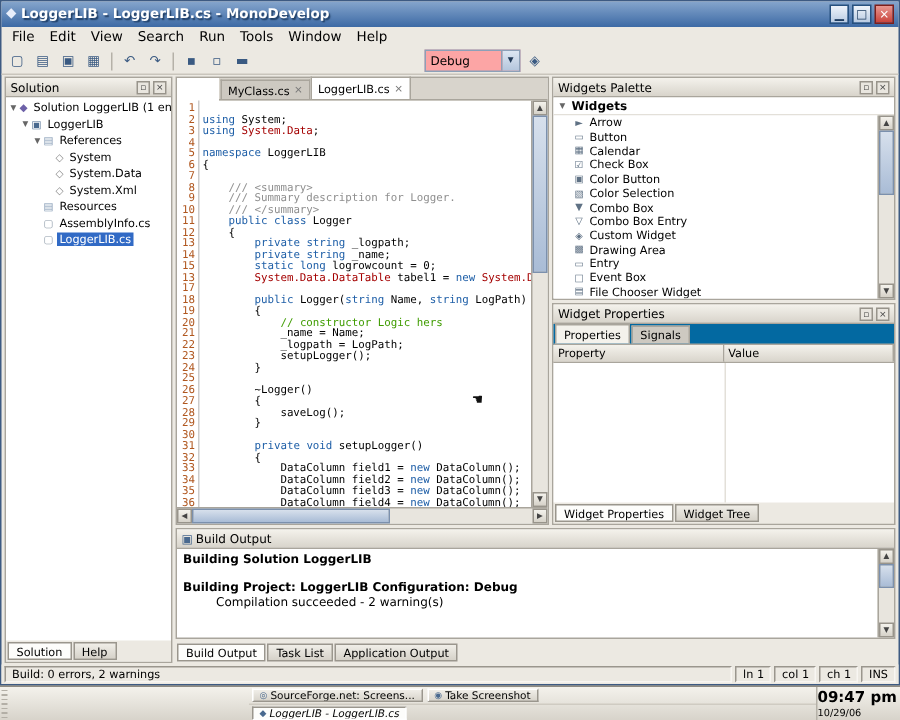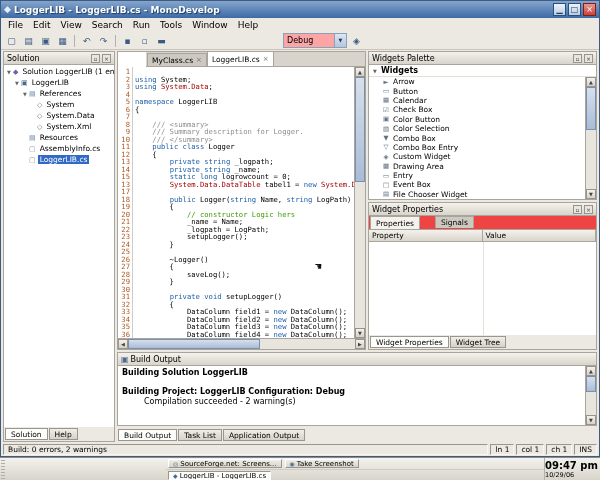--- a/index.html
+++ b/index.html
@@ -78,21 +78,21 @@
   
   .right-col{width:229px;flex:none;display:flex;flex-direction:column;gap:2px;min-height:0;}
   .palette{height:149px;flex:none;}
   .section-row{height:12px;display:flex;align-items:center;background:#fff;border-bottom:1px solid #e3e0d9;padding-left:2px;gap:2px;flex:none;}
   .section-label{font-weight:bold;font-size:8px;}
   .pal-wrap{flex:1;display:flex;min-height:0;}
   .pal-list{flex:1;overflow:hidden;background:#fff;}
   .pal-row{height:9.4px;display:flex;align-items:center;gap:3px;padding-left:13px;font-size:7.5px;white-space:nowrap;}
   .pal-icon{font-size:6.5px;color:#5f7184;width:8px;text-align:center;}
   .props{flex:1;background:#ece9e2;}
-  .props-tabs{height:14px;display:flex;align-items:flex-start;gap:15px;background:#ef4444;border-bottom:1px solid #a9a59c;padding:0 0 0 1px;flex:none;}
+  .props-tabs{height:14px;display:flex;align-items:flex-end;gap:1px;background:#0369a1;border-bottom:1px solid #a9a59c;padding:0 0 0 1px;flex:none;}
   .ptab{height:12px;display:flex;align-items:center;padding:0 5px;font-size:7.5px;background:#cdc9c1;border:1px solid #a9a59c;border-bottom:none;}
   .ptab.active{height:13px;background:#f4f2ec;}
   .grid-header{height:12px;display:flex;border-bottom:1px solid #a9a59c;flex:none;}
   .gh-cell{flex:1;display:flex;align-items:center;padding:0 3px;font-size:7.5px;background:linear-gradient(#f4f2ec,#d9d5cc);border-right:1px solid #a9a59c;}
   .props-body{flex:1;background:#fff;position:relative;min-height:0;}
   .grid-divider{position:absolute;left:50%;top:0;bottom:0;width:1px;background:#e3e0d9;}
   
   .build-panel{height:74px;flex:none;background:#fff;}
   .bo-icon{font-size:8px;color:#49698f;}
   .build-body{flex:1;display:flex;min-height:0;}
@@ -104,21 +104,21 @@
   .statusbar{height:13px;display:flex;align-items:center;gap:2px;padding:0 2px;background:#ece9e2;flex:none;}
   .status-cell{height:11px;display:flex;align-items:center;padding:0 4px;font-size:7.5px;border:1px solid;border-color:#9a968d #f8f6f2 #f8f6f2 #9a968d;white-space:nowrap;}
   .status-msg{flex:1;}
   
   .taskbar{height:35px;background:linear-gradient(#f4f2ec,#d6d2c9);border-top:1px solid #8f8b82;display:flex;align-items:stretch;}
   .tb-handle{width:4px;margin:2px 1px;background:repeating-linear-gradient(#b3afa6 0 1px,transparent 1px 3px);}
   .tb-rows{flex:1;display:flex;flex-direction:column;padding-left:160px;min-width:0;}
   .tb-row{flex:1;display:flex;align-items:center;gap:3px;padding:1px 2px;min-width:0;}
   .tb-row1{border-bottom:1px solid #cfcbc2;}
   .task-btn{height:9px;display:flex;align-items:center;gap:2px;padding:0 4px;font-size:7px;border:1px solid;border-color:#fff #9a968d #9a968d #fff;background:linear-gradient(#f0eee8,#d8d4cb);white-space:nowrap;overflow:hidden;max-width:150px;}
-  .task-btn.active{background:#fdfdfb;border-color:#9a968d #fff #fff #9a968d;}
+  .task-btn.active{background:#fdfdfb;border-color:#9a968d #fff #fff #9a968d;font-style:italic;}
   .task-icon{font-size:6px;color:#49698f;}
   .tb-clock{width:56px;flex:none;border-left:1px solid #b5b1a8;display:flex;flex-direction:column;justify-content:center;line-height:1;}
   .clock-time{font-weight:bold;font-size:10px;}
   .clock-date{font-size:6.5px;margin-top:1px;}
 </style>
 </head>
 <body>
 
 <div class="screen">
   <div class="window">

